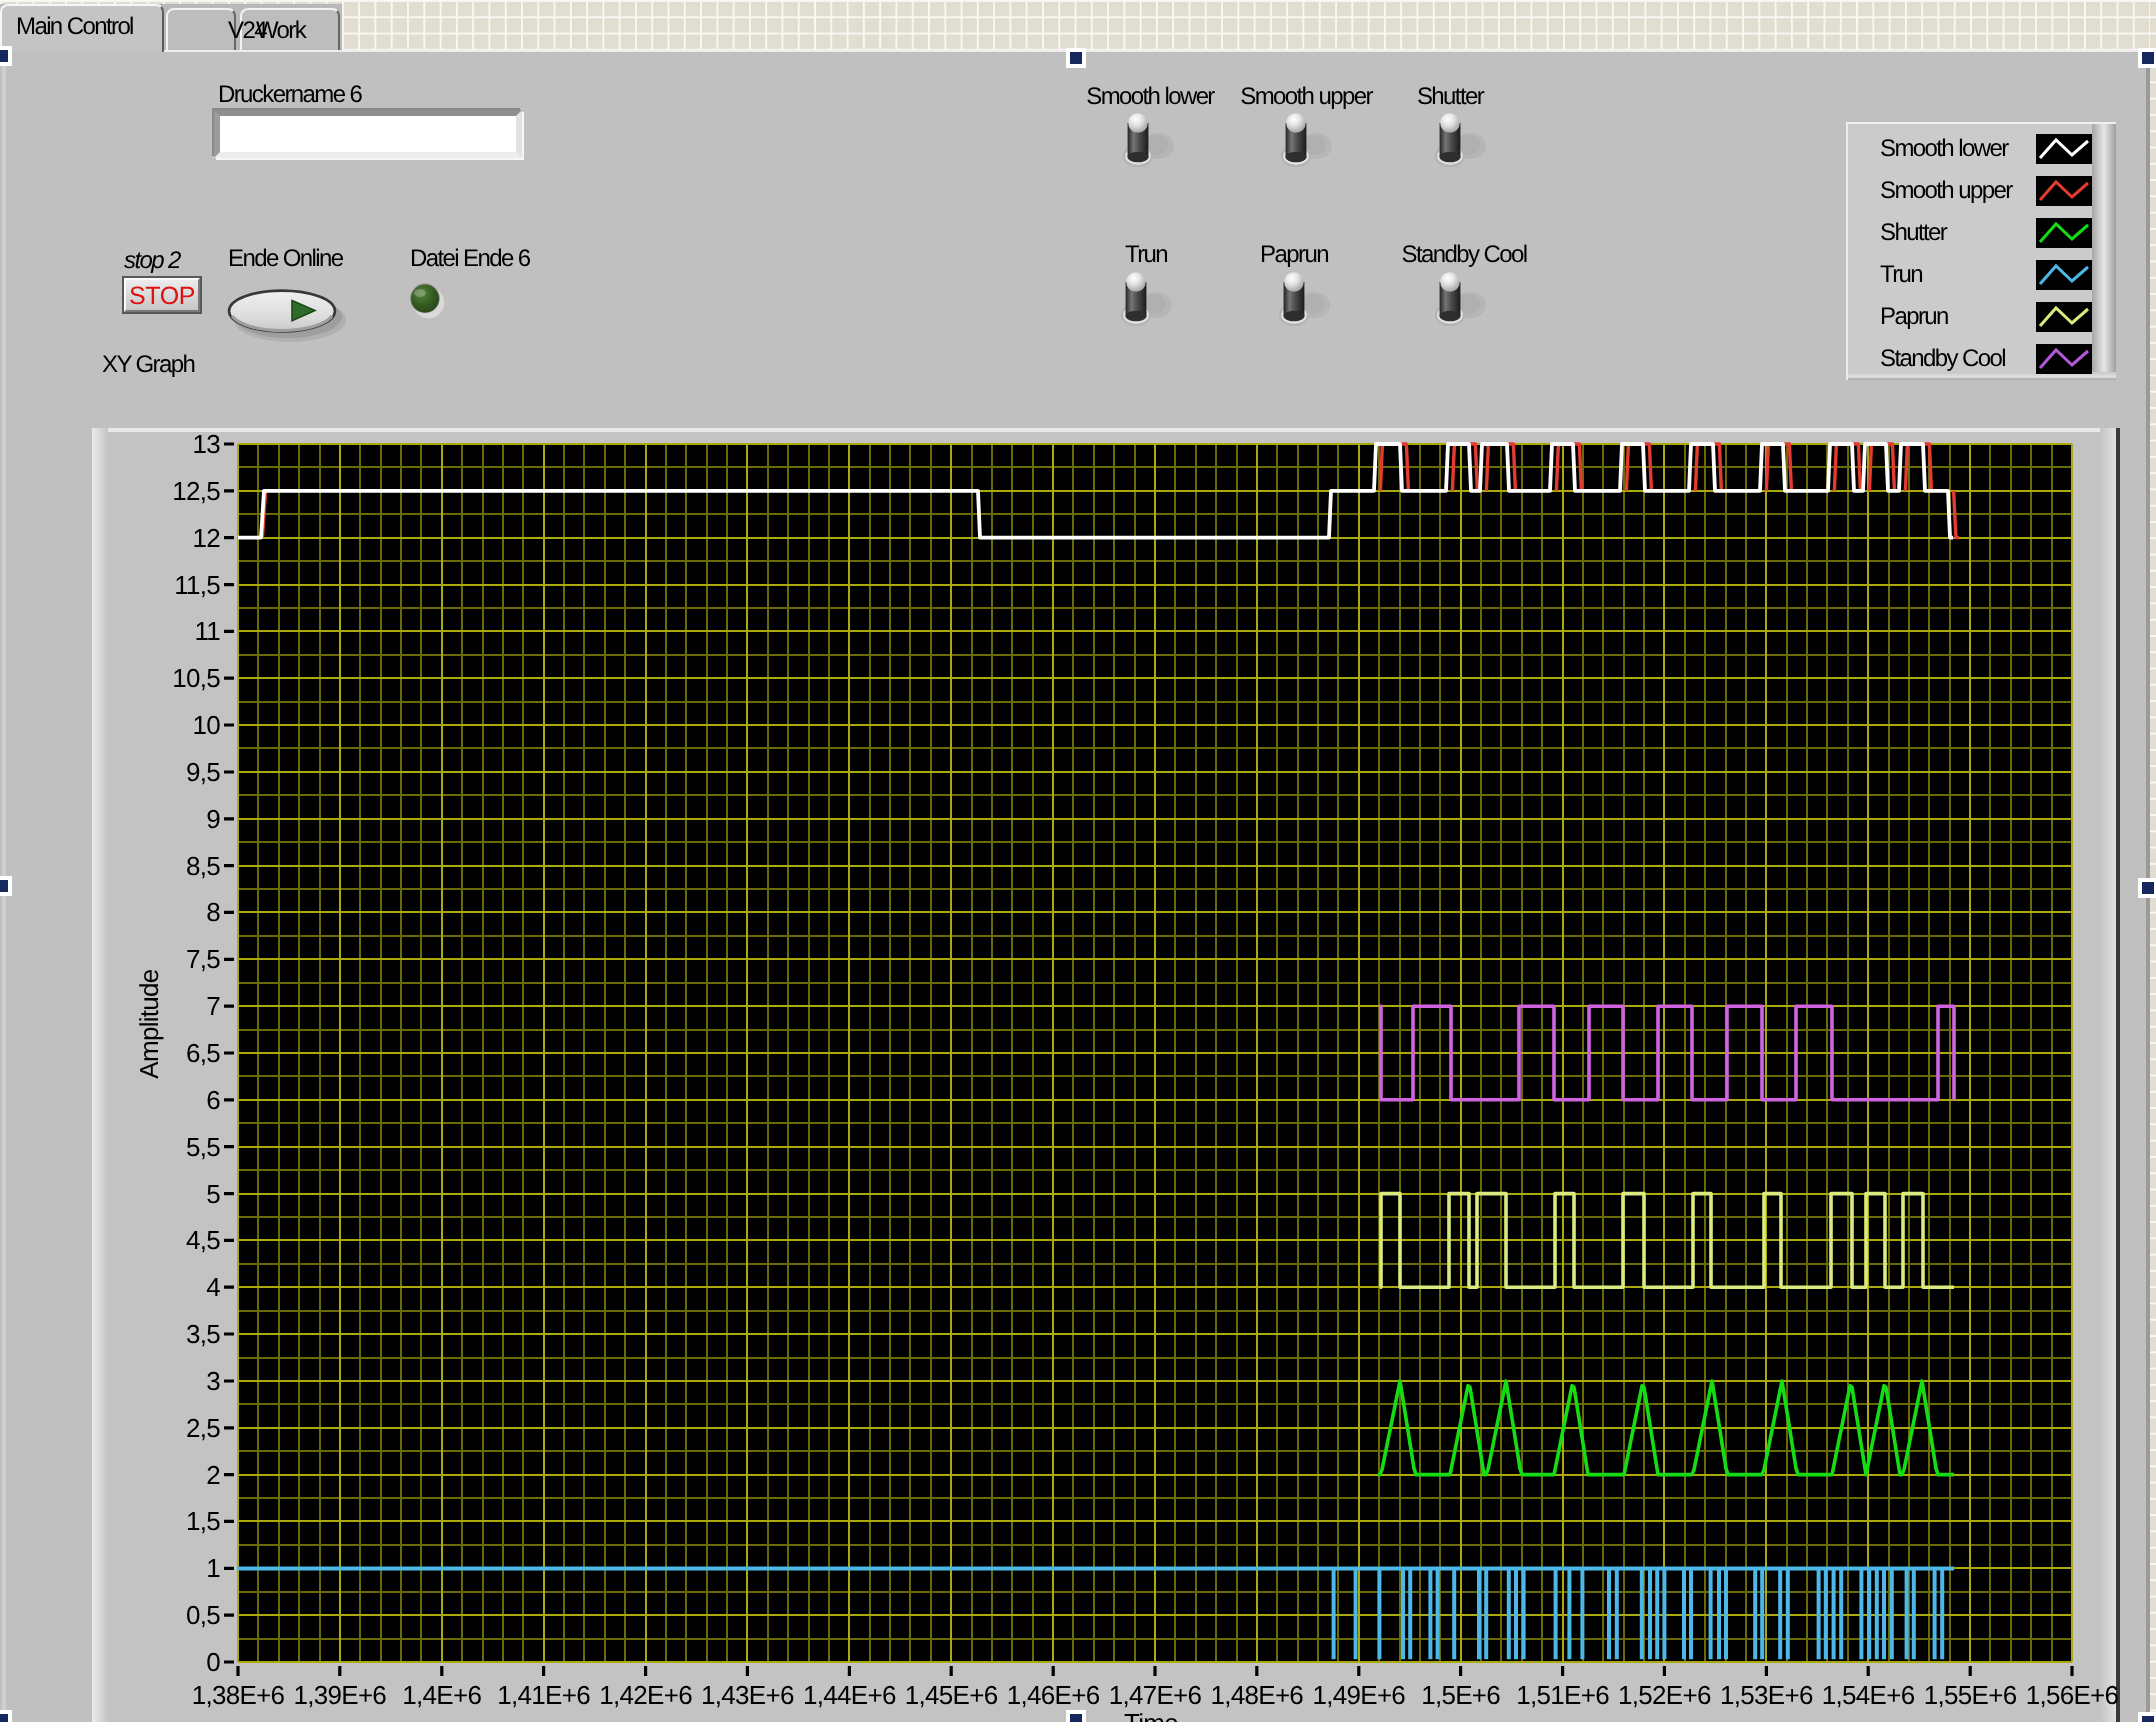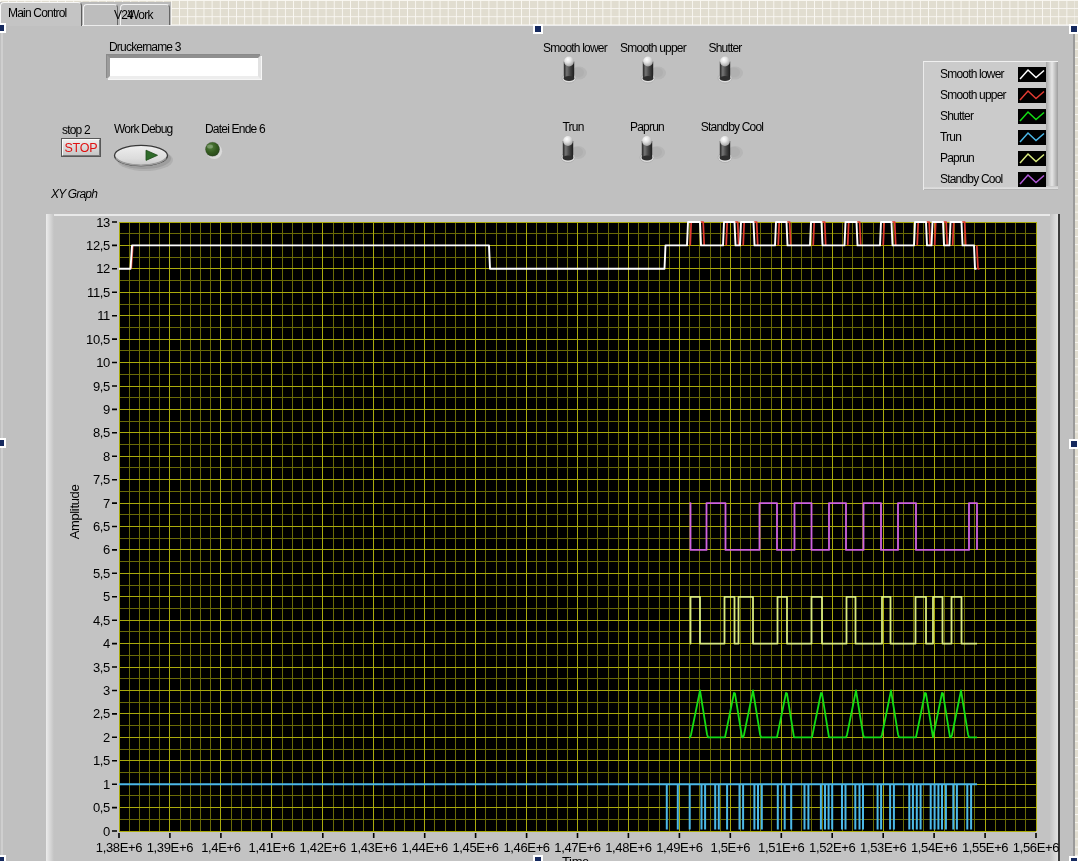--- a/index.html
+++ b/index.html
@@ -38,25 +38,25 @@
 <div style="position:absolute;left:119.5px;top:4px;width:50.5px;height:21px;background:#bdbdbd;
   border-top:1.5px solid #f2f2f2;border-left:1.5px solid #f2f2f2;border-right:1.5px solid #666;
   border-radius:4px 4px 0 0;"></div>
 <div style="position:absolute;left:0;top:2px;width:81.5px;height:23.5px;background:#c4c4c4;
   border-top:1.5px solid #f6f6f6;border-left:1.5px solid #f6f6f6;border-right:1.5px solid #5c5c5c;
   border-radius:4px 4px 0 0;z-index:3;"></div>
 <div class="lab" style="left:8px;top:6px;">Main Control</div>
 <div class="lab" style="left:90px;top:8px;margin-left:24px;">V24</div>
 <div class="lab" style="left:128px;top:8px;">Work</div>
 
-<div class="lab" style="left:109px;top:40px;">Druckername 3</div>
-<div class="lab" style="left:62px;top:123px;">stop 2</div>
-<div class="lab" style="left:114px;top:122px;">Work Debug</div>
+<div class="lab" style="left:109px;top:40px;">Druckername 6</div>
+<div class="lab" style="left:62px;top:123px;font-style:italic;">stop 2</div>
+<div class="lab" style="left:114px;top:122px;">Ende Online</div>
 <div class="lab" style="left:205px;top:122px;">Datei Ende 6</div>
-<div class="lab" style="left:51px;top:187px;font-style:italic;">XY Graph</div>
+<div class="lab" style="left:51px;top:175px;">XY Graph</div>
 <div class="clab" style="left:575px;top:41px;">Smooth lower</div>
 <div class="clab" style="left:653px;top:41px;">Smooth upper</div>
 <div class="clab" style="left:725px;top:41px;">Shutter</div>
 <div class="clab" style="left:573px;top:120px;">Trun</div>
 <div class="clab" style="left:647px;top:120px;">Paprun</div>
 <div class="clab" style="left:732px;top:120px;">Standby Cool</div>
 
 <div style="position:absolute;left:107px;top:55px;width:154px;height:24px;background:#fff;
   border-top:3px solid #8f8f8f;border-left:3px solid #9c9c9c;
   border-bottom:3px solid #ededed;border-right:3px solid #e2e2e2;

